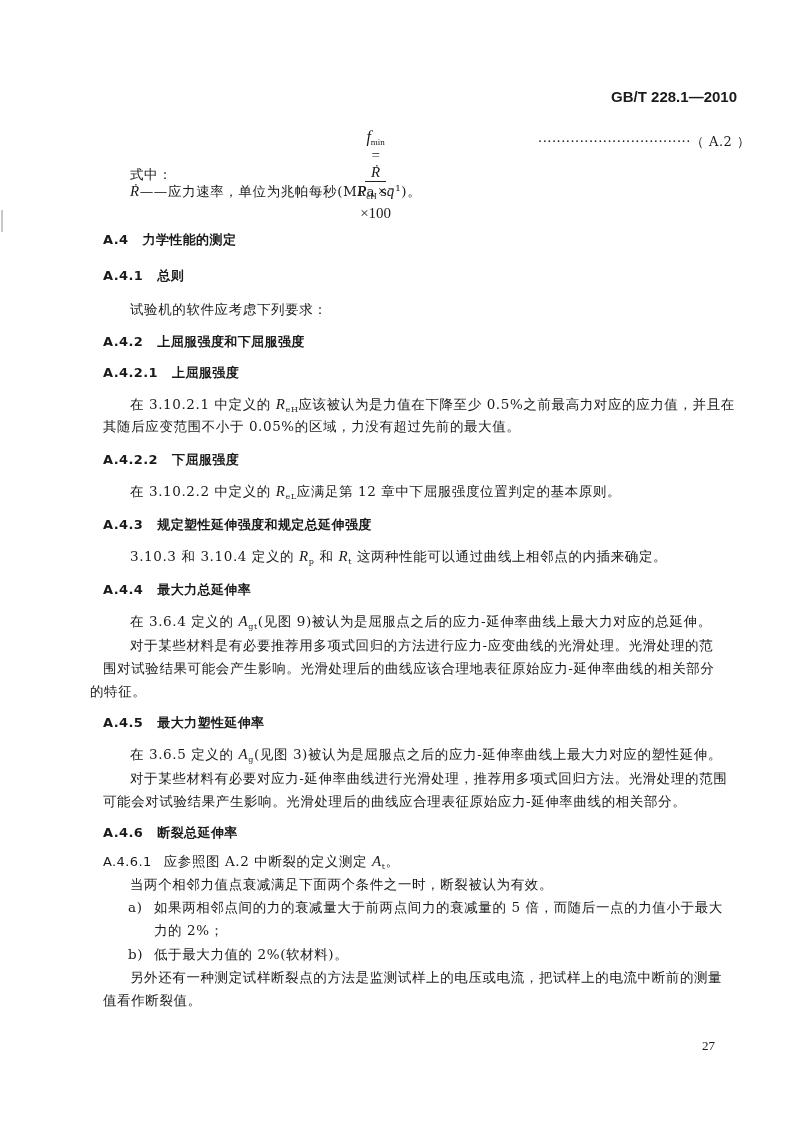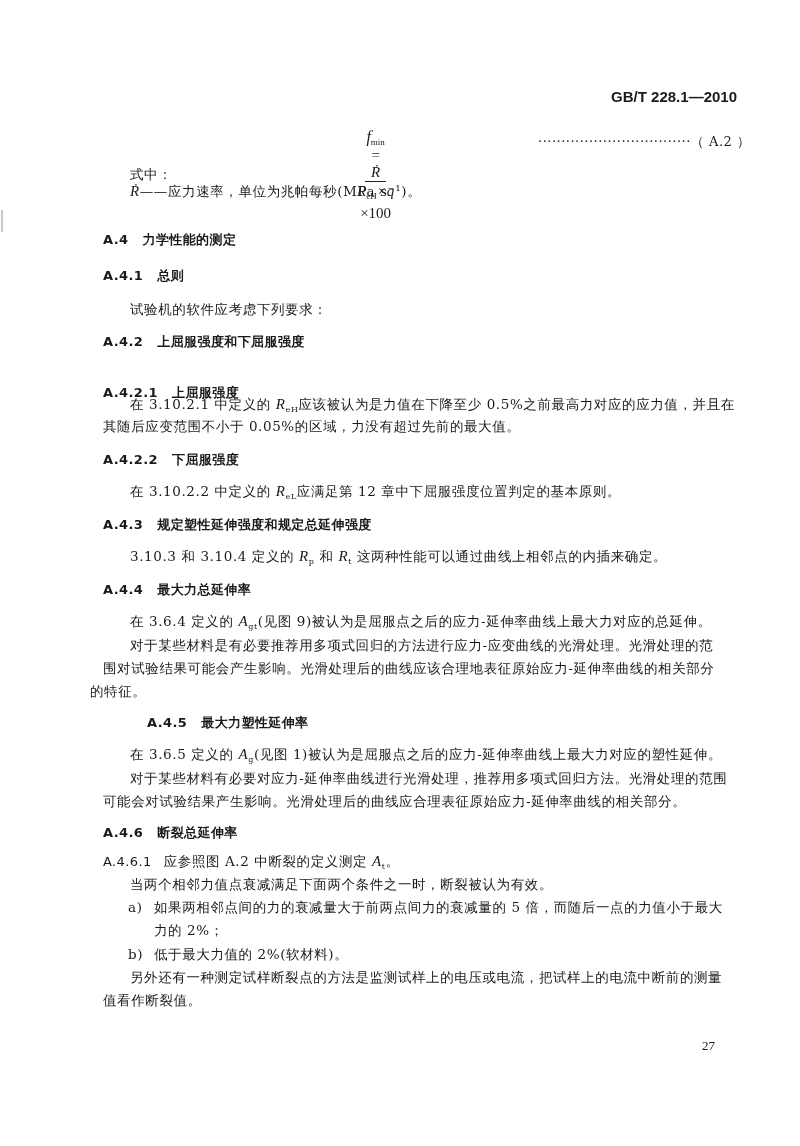--- a/index.html
+++ b/index.html
@@ -46,38 +46,38 @@
 <div class="abs body-text" style="left:130px; top:166px;">式中：</div>
 <div class="abs body-text" style="left:130px; top:183px;"><span class="it">Ṙ</span><span>——应力速率，单位为兆帕每秒(MPa s⁻¹)。</span></div>
 
 <div class="abs heading" style="left:103px; top:231px;"><span class="num">A.4</span><span>力学性能的测定</span></div>
 
 <div class="abs heading" style="left:103px; top:267px;"><span class="num">A.4.1</span><span>总则</span></div>
 <div class="abs body-text" style="left:130px; top:301px;">试验机的软件应考虑下列要求：</div>
 
 <div class="abs heading" style="left:103px; top:333px;"><span class="num">A.4.2</span><span>上屈服强度和下屈服强度</span></div>
 
-<div class="abs heading" style="left:103px; top:364px;margin-top:20px;"><span class="num">A.4.2.1</span><span>上屈服强度</span></div>
+<div class="abs heading" style="left:103px; top:364px;"><span class="num">A.4.2.1</span><span>上屈服强度</span></div>
 <div class="abs body-text" style="left:130px; top:396px;"><span>在 3.10.2.1 中定义的 </span><span class="it">R</span><span class="sb">eH</span><span>应该被认为是力值在下降至少 0.5%之前最高力对应的应力值，并且在</span></div>
 <div class="abs body-text" style="left:103px; top:418px;">其随后应变范围不小于 0.05%的区域，力没有超过先前的最大值。</div>
 
 <div class="abs heading" style="left:103px; top:451px;"><span class="num">A.4.2.2</span><span>下屈服强度</span></div>
 <div class="abs body-text" style="left:130px; top:483px;"><span>在 3.10.2.2 中定义的 </span><span class="it">R</span><span class="sb">eL</span><span>应满足第 12 章中下屈服强度位置判定的基本原则。</span></div>
 
 <div class="abs heading" style="left:103px; top:516px;"><span class="num">A.4.3</span><span>规定塑性延伸强度和规定总延伸强度</span></div>
 <div class="abs body-text" style="left:130px; top:548px;"><span>3.10.3 和 3.10.4 定义的 </span><span class="it">R</span><span class="sb">p</span><span> 和 </span><span class="it">R</span><span class="sb">t</span><span> 这两种性能可以通过曲线上相邻点的内插来确定。</span></div>
 
 <div class="abs heading" style="left:103px; top:581px;"><span class="num">A.4.4</span><span>最大力总延伸率</span></div>
 <div class="abs body-text" style="left:130px; top:613px;"><span>在 3.6.4 定义的 </span><span class="it">A</span><span class="sb">gt</span><span>(见图 9)被认为是屈服点之后的应力-延伸率曲线上最大力对应的总延伸。</span></div>
 <div class="abs body-text" style="left:130px; top:637px;">对于某些材料是有必要推荐用多项式回归的方法进行应力-应变曲线的光滑处理。光滑处理的范</div>
 <div class="abs body-text" style="left:103px; top:660px;">围对试验结果可能会产生影响。光滑处理后的曲线应该合理地表征原始应力-延伸率曲线的相关部分</div>
 <div class="abs body-text" style="left:90px; top:683px;text-align:center;">的特征。</div>
 
-<div class="abs heading" style="left:103px; top:714px;margin-left:44px;"><span class="num">A.4.5</span><span>最大力塑性延伸率</span></div>
-<div class="abs body-text" style="left:130px; top:746px;"><span>在 3.6.5 定义的 </span><span class="it">A</span><span class="sb">g</span><span>(见图 1)被认为是屈服点之后的应力-延伸率曲线上最大力对应的塑性延伸。</span></div>
+<div class="abs heading" style="left:103px; top:714px;"><span class="num">A.4.5</span><span>最大力塑性延伸率</span></div>
+<div class="abs body-text" style="left:130px; top:746px;"><span>在 3.6.5 定义的 </span><span class="it">A</span><span class="sb">g</span><span>(见图 3)被认为是屈服点之后的应力-延伸率曲线上最大力对应的塑性延伸。</span></div>
 <div class="abs body-text" style="left:130px; top:770px;">对于某些材料有必要对应力-延伸率曲线进行光滑处理，推荐用多项式回归方法。光滑处理的范围</div>
 <div class="abs body-text" style="left:103px; top:793px;">可能会对试验结果产生影响。光滑处理后的曲线应合理表征原始应力-延伸率曲线的相关部分。</div>
 
 <div class="abs heading" style="left:103px; top:824px;"><span class="num">A.4.6</span><span>断裂总延伸率</span></div>
 
 <div class="abs body-text" style="left:103px; top:853px;"><span class="heading" style="font-weight:normal;margin-right:12px;">A.4.6.1</span><span>应参照图 A.2 中断裂的定义测定 </span><span class="it">A</span><span class="sb">t</span><span>。</span></div>
 <div class="abs body-text" style="left:130px; top:876px;">当两个相邻力值点衰减满足下面两个条件之一时，断裂被认为有效。</div>
 
 <div class="abs body-text" style="left:128px; top:899px;"><span style="display:inline-block;width:26px;">a)</span><span>如果两相邻点间的力的衰减量大于前两点间力的衰减量的 5 倍，而随后一点的力值小于最大</span></div>
 <div class="abs body-text" style="left:154px; top:922px;">力的 2%；</div>

